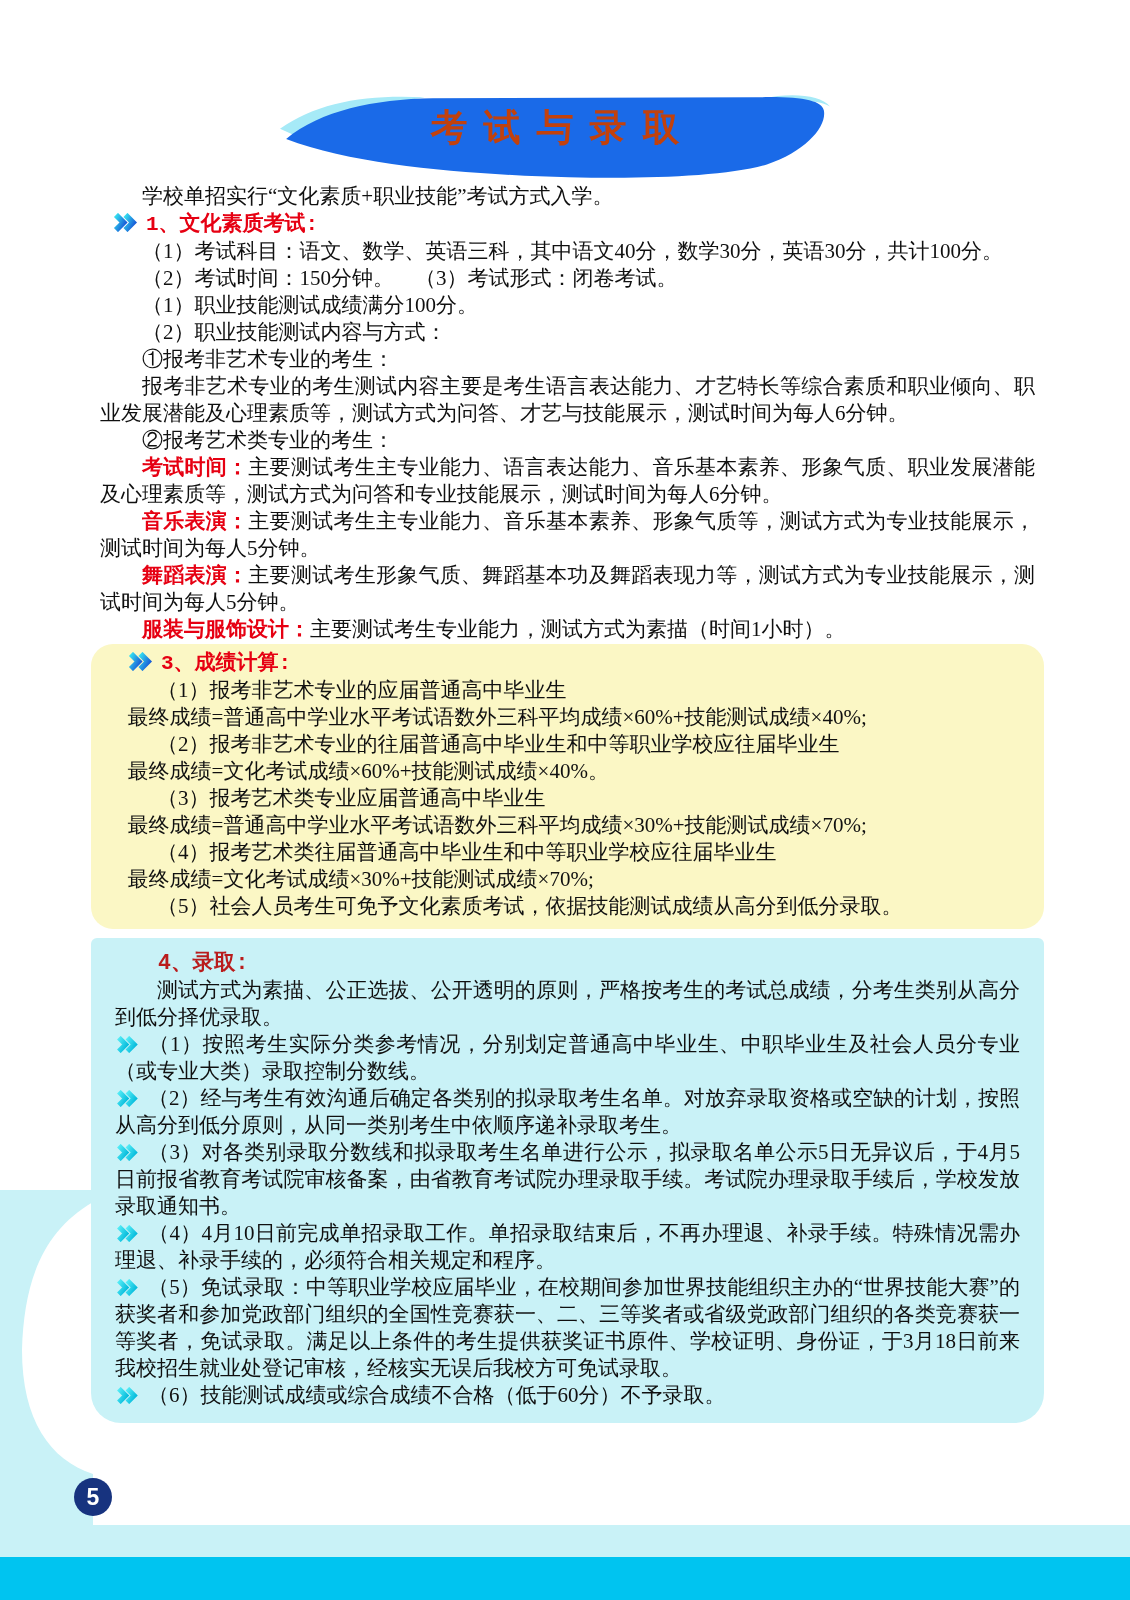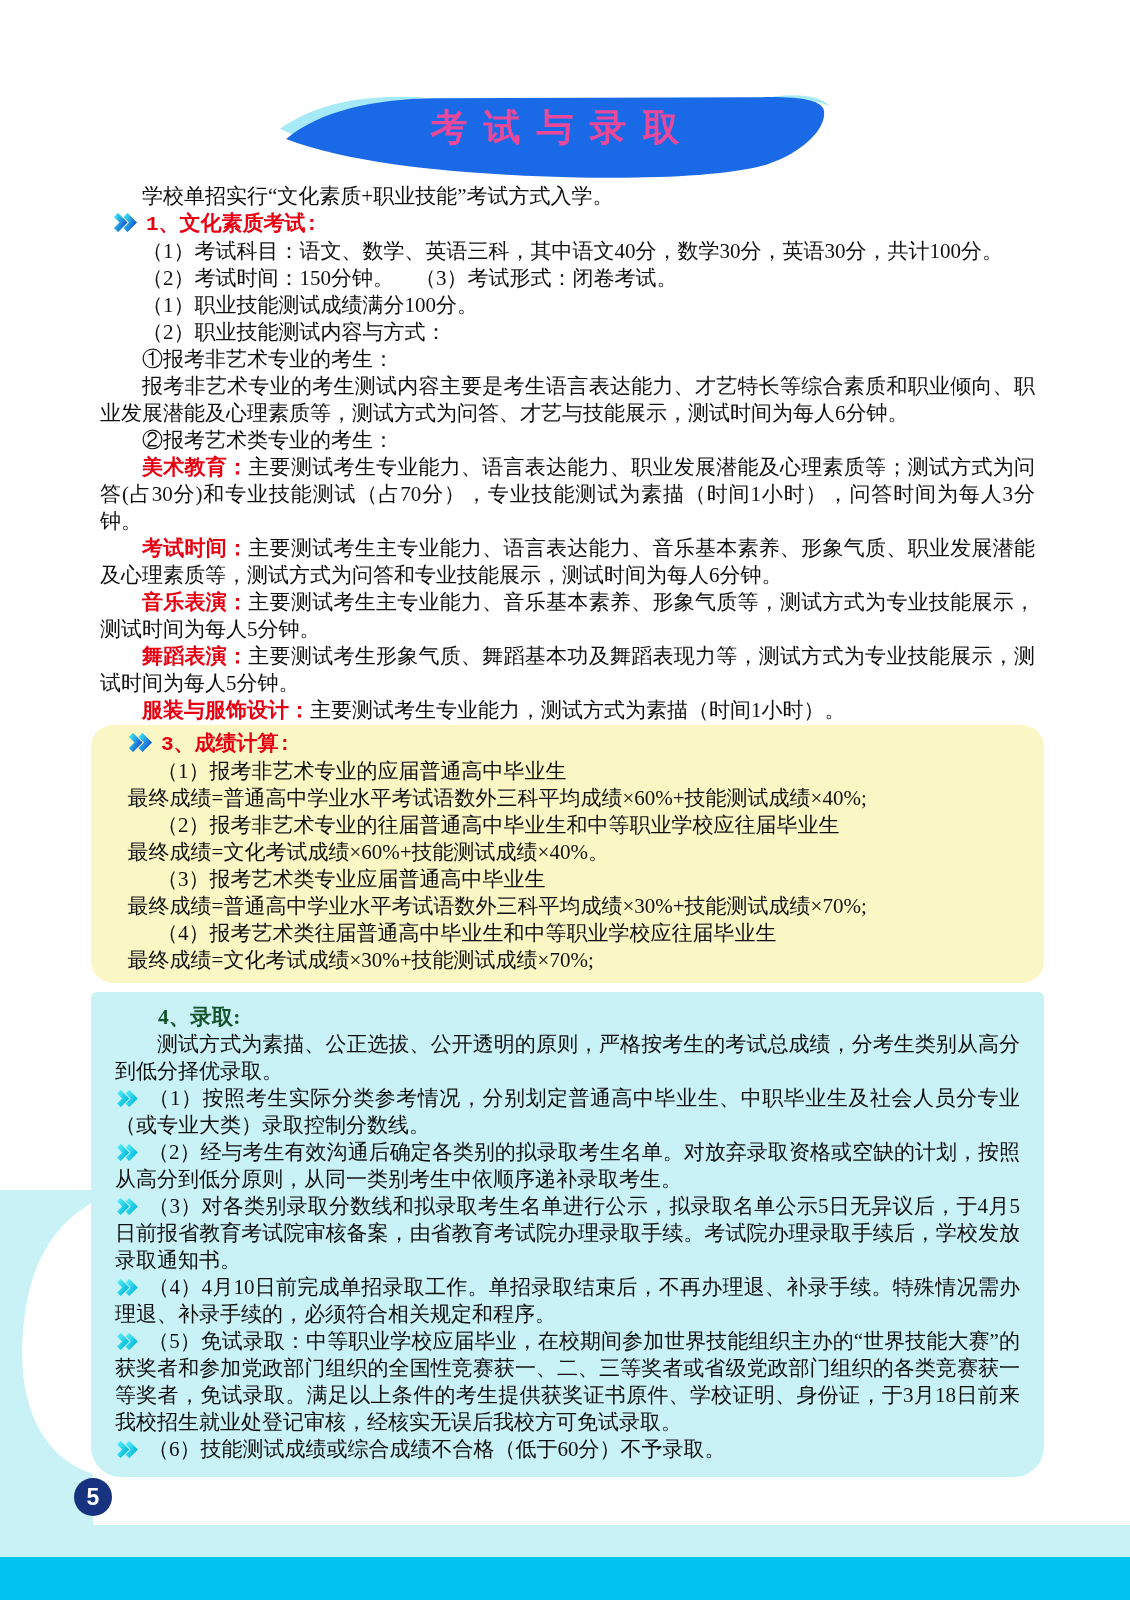--- a/index.html
+++ b/index.html
@@ -4,42 +4,42 @@
 <style>
   html,body{margin:0;padding:0;background:#ffffff;}
   .page{position:relative;width:1130px;height:1600px;background:#ffffff;overflow:hidden;
         font-family:"Liberation Serif",serif;color:#101010;}
 
   
   .banner{position:absolute;left:280px;top:88px;width:550px;height:100px;}
   .banner svg{position:absolute;left:0;top:0;width:100%;height:100%;}
   .banner-title{position:absolute;left:0;top:15px;width:100%;text-align:center;
         font-family:"Liberation Sans",sans-serif;font-weight:bold;font-size:37px;
-        color:#ec4899;letter-spacing:16px;text-indent:16px;}
+        color:#c2410c;letter-spacing:16px;text-indent:16px;}
 
   
   .content{position:absolute;left:100px;top:183px;width:935px;
         font-size:21px;line-height:27px;text-align:justify;}
   p{margin:0;}
   .ind2{text-indent:2em;}
   .red{color:#e60012;font-weight:bold;}
   .hrow{padding-left:12px;}
   .hrow .htxt{color:#e60012;font-weight:bold;font-family:Liberation Mono, monospace;
         font-size:21px;margin-left:9px;}
   .chev{vertical-align:-2px;}
 
   
   .ybox{background:#fbf7c5;border-radius:22px;margin:1px -9px 9px -9px;
         padding:5px 24px 9px 24px;}
   .ybox .formula{text-indent:0.6em;}
 
   
   .cbox{background:#c9f2f7;border-radius:6px 6px 30px 30px;margin:0 -9px 0 -9px;
         padding:12px 24px 14px 24px;}
-  .cbox .h4{color:#14532d;font-weight:bold;font-family:Liberation Serif, serif;
+  .cbox .h4{color:#b91c1c;font-weight:bold;font-family:Liberation Mono, monospace;
         font-size:21.5px;text-indent:2em;}
   .arrow-item{text-indent:0;}
   .arrow-item .chev{margin-right:10px;}
 
   
   .left-deco{position:absolute;left:0;top:1190px;width:95px;height:335px;}
   .band-light{position:absolute;left:0;top:1525px;width:100%;height:32px;background:#c9f2f7;}
   .band-cyan{position:absolute;left:0;top:1557px;width:100%;height:43px;background:#00c4f0;}
   .page-num{position:absolute;left:74px;top:1478px;width:38px;height:38px;border-radius:50%;
         background:#17337f;color:#ffffff;font-family:"Liberation Sans",sans-serif;
@@ -84,39 +84,39 @@
         </svg><span class="htxt">1、文化素质考试:</span></p>
     <p class="ind2">（1）考试科目：语文、数学、英语三科，其中语文40分，数学30分，英语30分，共计100分。</p>
     <p class="ind2">（2）考试时间：150分钟。　（3）考试形式：闭卷考试。</p>
 
     <p class="ind2">（1）职业技能测试成绩满分100分。</p>
     <p class="ind2">（2）职业技能测试内容与方式：</p>
     <p class="ind2">①报考非艺术专业的考生：</p>
     <p class="ind2">报考非艺术专业的考生测试内容主要是考生语言表达能力、才艺特长等综合素质和职业倾向、职业发展潜能及心理素质等，测试方式为问答、才艺与技能展示，测试时间为每人6分钟。</p>
     <p class="ind2">②报考艺术类专业的考生：</p>
 
-    <p class="ind2"><span class="red">美术教育：</span><span>主要测试考生专业能力、语言表达能力、职业发展潜能及心理素质等；测试方式为问答(占30分)和专业技能测试（占70分），专业技能测试为素描（时间1小时），问答时间为每人3分钟。</span></p>
     <p class="ind2"><span class="red">考试时间：</span><span>主要测试考生主专业能力、语言表达能力、音乐基本素养、形象气质、职业发展潜能及心理素质等，测试方式为问答和专业技能展示，测试时间为每人6分钟。</span></p>
     <p class="ind2"><span class="red">音乐表演：</span><span>主要测试考生主专业能力、音乐基本素养、形象气质等，测试方式为专业技能展示，测试时间为每人5分钟。</span></p>
     <p class="ind2"><span class="red">舞蹈表演：</span><span>主要测试考生形象气质、舞蹈基本功及舞蹈表现力等，测试方式为专业技能展示，测试时间为每人5分钟。</span></p>
     <p class="ind2"><span class="red">服装与服饰设计：</span><span>主要测试考生专业能力，测试方式为素描（时间1小时）。</span></p>
 
     <div class="ybox">
       <p class="hrow"><svg class="chev" width="25" height="19" viewBox="0 0 24 20">
             <polyline points="3,2 11,10 3,18" fill="none" stroke="url(#chevg)" stroke-width="6"></polyline>
             <polyline points="13,2 21,10 13,18" fill="none" stroke="url(#chevg)" stroke-width="6"></polyline>
           </svg><span class="htxt">3、成绩计算:</span></p>
       <p class="ind2">（1）报考非艺术专业的应届普通高中毕业生</p>
       <p class="formula">最终成绩=普通高中学业水平考试语数外三科平均成绩×60%+技能测试成绩×40%;</p>
       <p class="ind2">（2）报考非艺术专业的往届普通高中毕业生和中等职业学校应往届毕业生</p>
       <p class="formula">最终成绩=文化考试成绩×60%+技能测试成绩×40%。</p>
       <p class="ind2">（3）报考艺术类专业应届普通高中毕业生</p>
       <p class="formula">最终成绩=普通高中学业水平考试语数外三科平均成绩×30%+技能测试成绩×70%;</p>
       <p class="ind2">（4）报考艺术类往届普通高中毕业生和中等职业学校应往届毕业生</p>
       <p class="formula">最终成绩=文化考试成绩×30%+技能测试成绩×70%;</p>
+      <p class="ind2">（5）社会人员考生可免予文化素质考试，依据技能测试成绩从高分到低分录取。</p>
     </div>
 
     <div class="cbox">
       <p class="h4">4、录取:</p>
       <p class="ind2">测试方式为素描、公正选拔、公开透明的原则，严格按考生的考试总成绩，分考生类别从高分到低分择优录取。</p>
 
       <p class="arrow-item"><svg class="chev" width="23" height="17" viewBox="0 0 24 20">
             <polyline points="3,2 11,10 3,18" fill="none" stroke="url(#chevc)" stroke-width="6"></polyline>
             <polyline points="13,2 21,10 13,18" fill="none" stroke="url(#chevc)" stroke-width="6"></polyline>
           </svg><span>（1）按照考生实际分类参考情况，分别划定普通高中毕业生、中职毕业生及社会人员分专业（或专业大类）录取控制分数线。</span></p>

